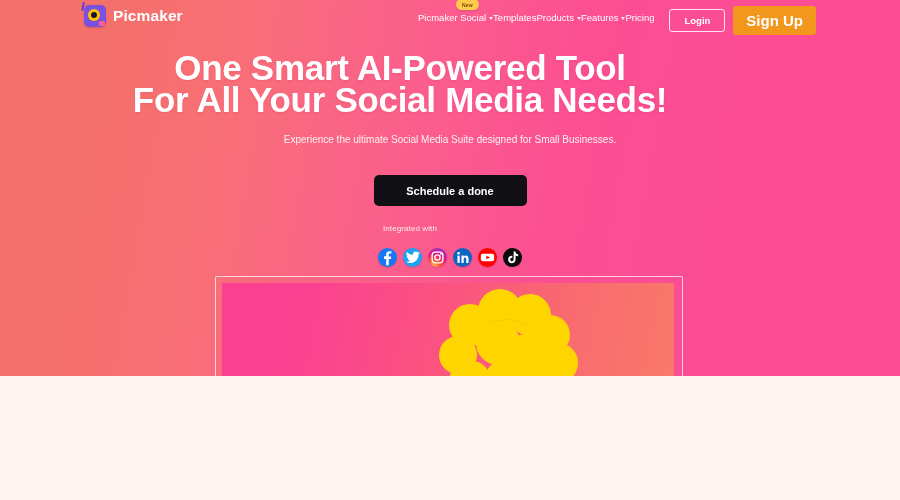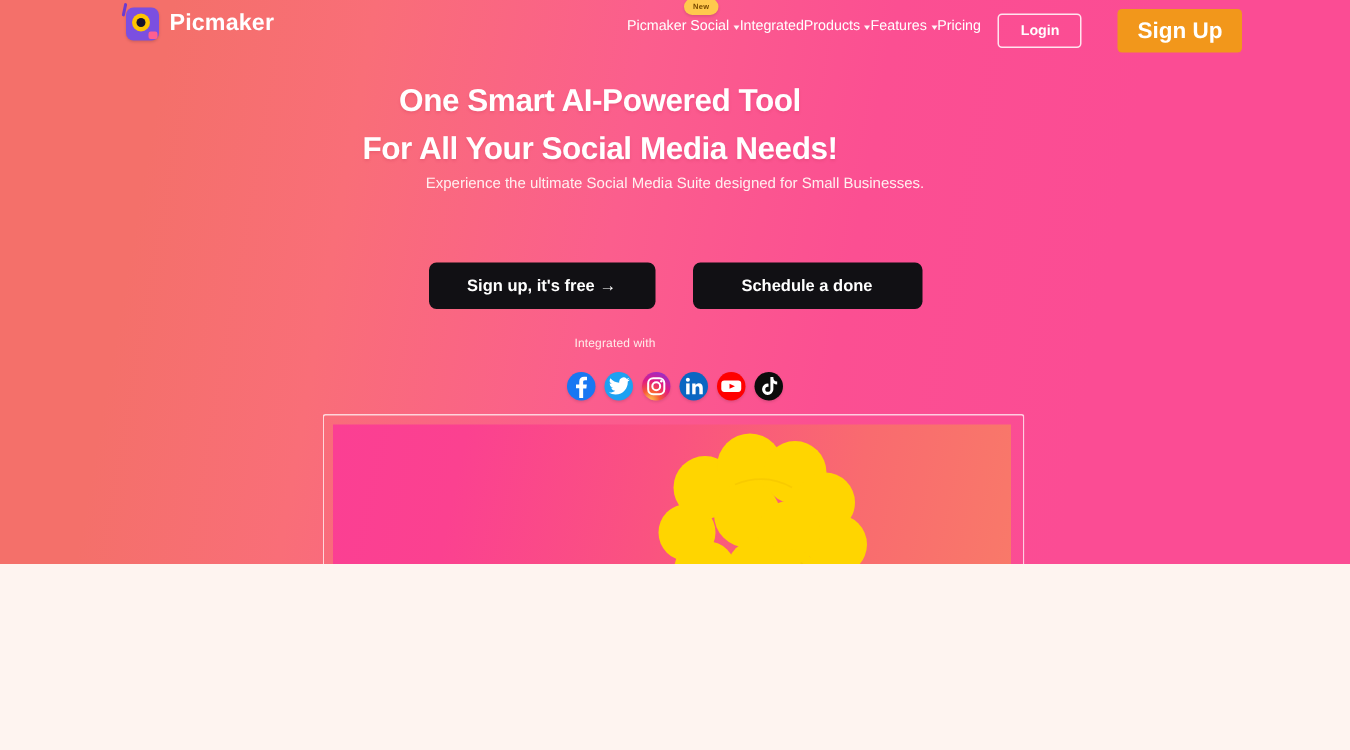--- a/index.html
+++ b/index.html
@@ -83,49 +83,49 @@
   #new-badge{
     position:absolute; left:38px; top:-11px;
     background:#FFC94D; color:#7A4A00;
     font-size:5px; font-weight:700;
     padding:2.5px 6px; border-radius:8px;
     letter-spacing:.2px; white-space:nowrap;
     box-shadow:0 1px 2px rgba(0,0,0,.12);
   }
 
   #nav-actions{
-    position:absolute; right:72px; top:6px;
-    display:flex; align-items:center; gap:24px;
+    position:absolute; right:84px; top:6px;
+    display:flex; align-items:center; gap:8px;
   }
   #login-button{
     border:1px solid rgba(255,255,255,.85);
     border-radius:3px;
     color:#FFFFFF; font-size:9.5px; font-weight:700;
     padding:5px 14px; background:transparent; cursor:pointer;
     white-space:nowrap;
   }
   #signup-button{
     border:none; border-radius:3px;
     background:#F2971B; color:#FFFFFF;
     font-size:15px; font-weight:700;
     padding:6px 13px; cursor:pointer; white-space:nowrap;
   }
 
   
   #headline{
     position:absolute; left:0; top:52px; width:800px;
     text-align:center; color:#FFFFFF;
-    font-size:21px; font-weight:700; line-height:32px;
+    font-size:35px; font-weight:700; line-height:32px;
     letter-spacing:-.3px;
     text-shadow:0 1px 2px rgba(190,40,70,.18);
   }
   #headline .hl{ display:block; }
 
   #subheadline{
-    position:absolute; left:0; top:115px; width:900px;
+    position:absolute; left:0; top:132px; width:900px;
     text-align:center; color:#FFF0F0;
     font-size:10px; font-weight:400; line-height:16px;
   }
   #subheadline .sl{ display:block; }
 
   
   #cta-row{
     position:absolute; left:0; top:175px; width:900px;
     display:flex; justify-content:center; gap:25px;
   }
@@ -218,21 +218,21 @@
 
     <div id="nav-links">
 
       <div class="nav-item">
         <span id="new-badge">New</span>
         <span>Picmaker Social</span>
         <span class="caret"></span>
       </div>
 
       <div class="nav-item">
-        <span>Integrated</span>
+        <span>Templates</span>
       </div>
 
       <div class="nav-item">
         <span>Products</span>
         <span class="caret"></span>
       </div>
 
       <div class="nav-item">
         <span>Features</span>
         <span class="caret"></span>
@@ -254,21 +254,20 @@
   <h1 id="headline">
     <span class="hl">One Smart AI-Powered Tool</span>
     <span class="hl">For All Your Social Media Needs!</span>
   </h1>
 
   <p id="subheadline">
     <span class="sl">Experience the ultimate Social Media Suite designed for Small Businesses.</span>
   </p>
 
   <div id="cta-row">
-    <button id="cta-primary" class="cta-btn">Sign up, it's free →</button>
     <button id="cta-secondary" class="cta-btn">Schedule a done</button>
   </div>
 
   <div id="integrated-label">Integrated with</div>
 
   <div id="social-row">
 
     <span class="social-icon si-facebook">
       <svg width="19" height="19" viewBox="0 0 24 24">
           <path fill="#FFFFFF" d="M13.6 21.9v-8.1h2.7l.4-3.2h-3.1V8.6c0-.9.25-1.55 1.6-1.55h1.65V4.2c-.3-.04-1.3-.13-2.45-.13-2.45 0-4.1 1.5-4.1 4.2v2.3H7.6v3.2h2.7v8.1z"></path>

